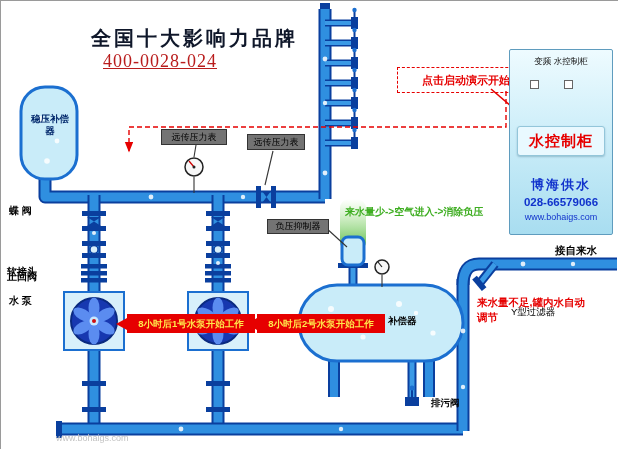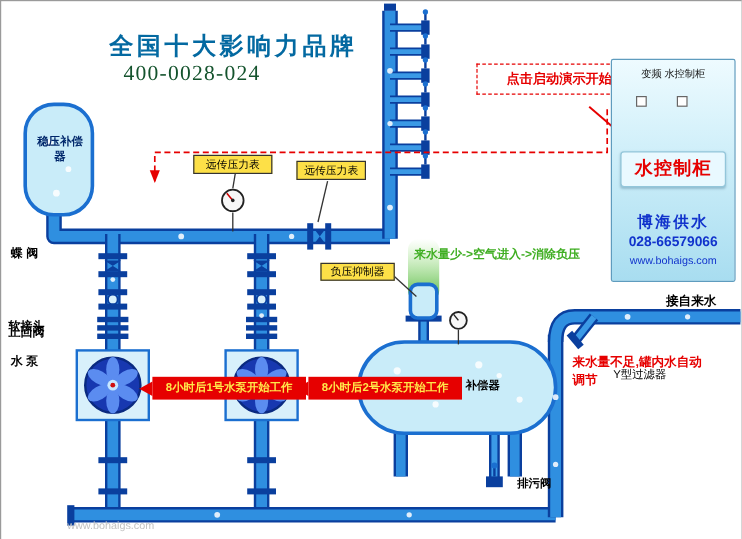--- a/index.html
+++ b/index.html
@@ -19,39 +19,39 @@
   .pi-leg{fill:none;stroke:#2f8fe0;stroke-width:8;}
   .po-d{fill:none;stroke:#0a3f9e;stroke-width:9;}
   .pi-d{fill:none;stroke:#3b9ae6;stroke-width:5;}
   .fl{fill:#0a3f9e;}
   .tank{fill:#c9ecf9;stroke:#1b6fd0;stroke-width:3;}
   .dash{fill:none;stroke:#e60000;stroke-width:1.4;stroke-dasharray:5 3;}
   .redline{stroke:#e60000;stroke-width:1.6;}
   .thin{stroke:#333;stroke-width:1.1;}
   .bubble{fill:#ffffff;opacity:.85;}
   
-  .brand-title{left:90px;top:24px;font-size:20px;font-weight:bold;color:#0369a1;letter-spacing:3px;}
-  .brand-phone{left:102px;top:50px;font-size:18px;color:#14532d;font-family:"Liberation Serif",serif;letter-spacing:1px;}
-  .demo-hint{left:396px;top:52px;width:112px;height:24px;line-height:24px;text-align:center;
+  .brand-title{left:90px;top:24px;font-size:20px;font-weight:bold;color:#0f172a;letter-spacing:3px;}
+  .brand-phone{left:102px;top:50px;font-size:18px;color:#b91c1c;font-family:"Liberation Serif",serif;letter-spacing:1px;text-decoration:underline;}
+  .demo-hint{left:396px;top:66px;width:112px;height:24px;line-height:24px;text-align:center;
     border:1.5px dashed #e60000;color:#e60000;font-size:11px;font-weight:bold;cursor:pointer;padding-left:12px;}
   .cabinet{position:absolute;left:508px;top:48px;width:102px;height:184px;
     background:linear-gradient(180deg,#eefbff 0%,#cdeef9 45%,#a8ddf0 100%);
     border:1.5px solid #5f9cbe;border-radius:2px;}
   .cab-title{position:absolute;left:0;top:6px;width:100%;text-align:center;font-size:8.5px;color:#111;}
   .cab-sq{position:absolute;top:30px;width:7px;height:7px;background:#fff;border:1px solid #666;}
   .cab-btn{position:absolute;left:7px;top:76px;width:86px;height:28px;line-height:28px;text-align:center;
     background:#e9f9ff;border:1px solid #93c6da;border-radius:3px;color:#e60000;
     font-size:15px;font-weight:bold;letter-spacing:1px;cursor:pointer;box-shadow:0 1px 2px rgba(0,60,90,.25);}
   .cab-brand{position:absolute;left:0;top:126px;width:100%;text-align:center;font-size:13px;font-weight:bold;color:#1133cc;letter-spacing:2px;}
   .cab-phone{position:absolute;left:0;top:146px;width:100%;text-align:center;font-size:11.5px;font-weight:bold;color:#1133cc;}
   .cab-site{position:absolute;left:0;top:162px;width:100%;text-align:center;font-size:9px;color:#1133cc;}
   .tank-label{left:26px;top:112px;width:46px;text-align:center;font-size:9.5px;font-weight:bold;
     color:#00276b;white-space:normal;line-height:1.3;}
   .side-label{font-size:10px;font-weight:bold;color:#000;}
-  .box-label{border:1px solid #333;background:#fde047;text-align:center;font-size:9px;color:#000;}
+  .box-label{border:1px solid #333;background:#737373;text-align:center;font-size:9px;color:#000;}
   .green-note{left:344px;top:204px;font-size:10px;font-weight:bold;color:#3fae22;}
   .small-label{font-size:9.5px;font-weight:bold;color:#000;}
   .callout{position:absolute;top:313px;width:128px;height:19px;line-height:19px;text-align:center;
     background:#e60000;color:#ffe84a;font-size:9.5px;font-weight:bold;}
   .callout::before{content:"";position:absolute;left:-11px;top:3.5px;width:0;height:0;
     border-top:6px solid transparent;border-bottom:6px solid transparent;border-right:11px solid #e60000;}
   .low-water{left:476px;top:294px;width:116px;text-align:left;font-size:10.5px;font-weight:bold;
     color:#e60000;white-space:normal;line-height:1.45;}
   .watermark{left:55px;top:432px;font-size:9px;color:#c2c2c2;}
 </style>

